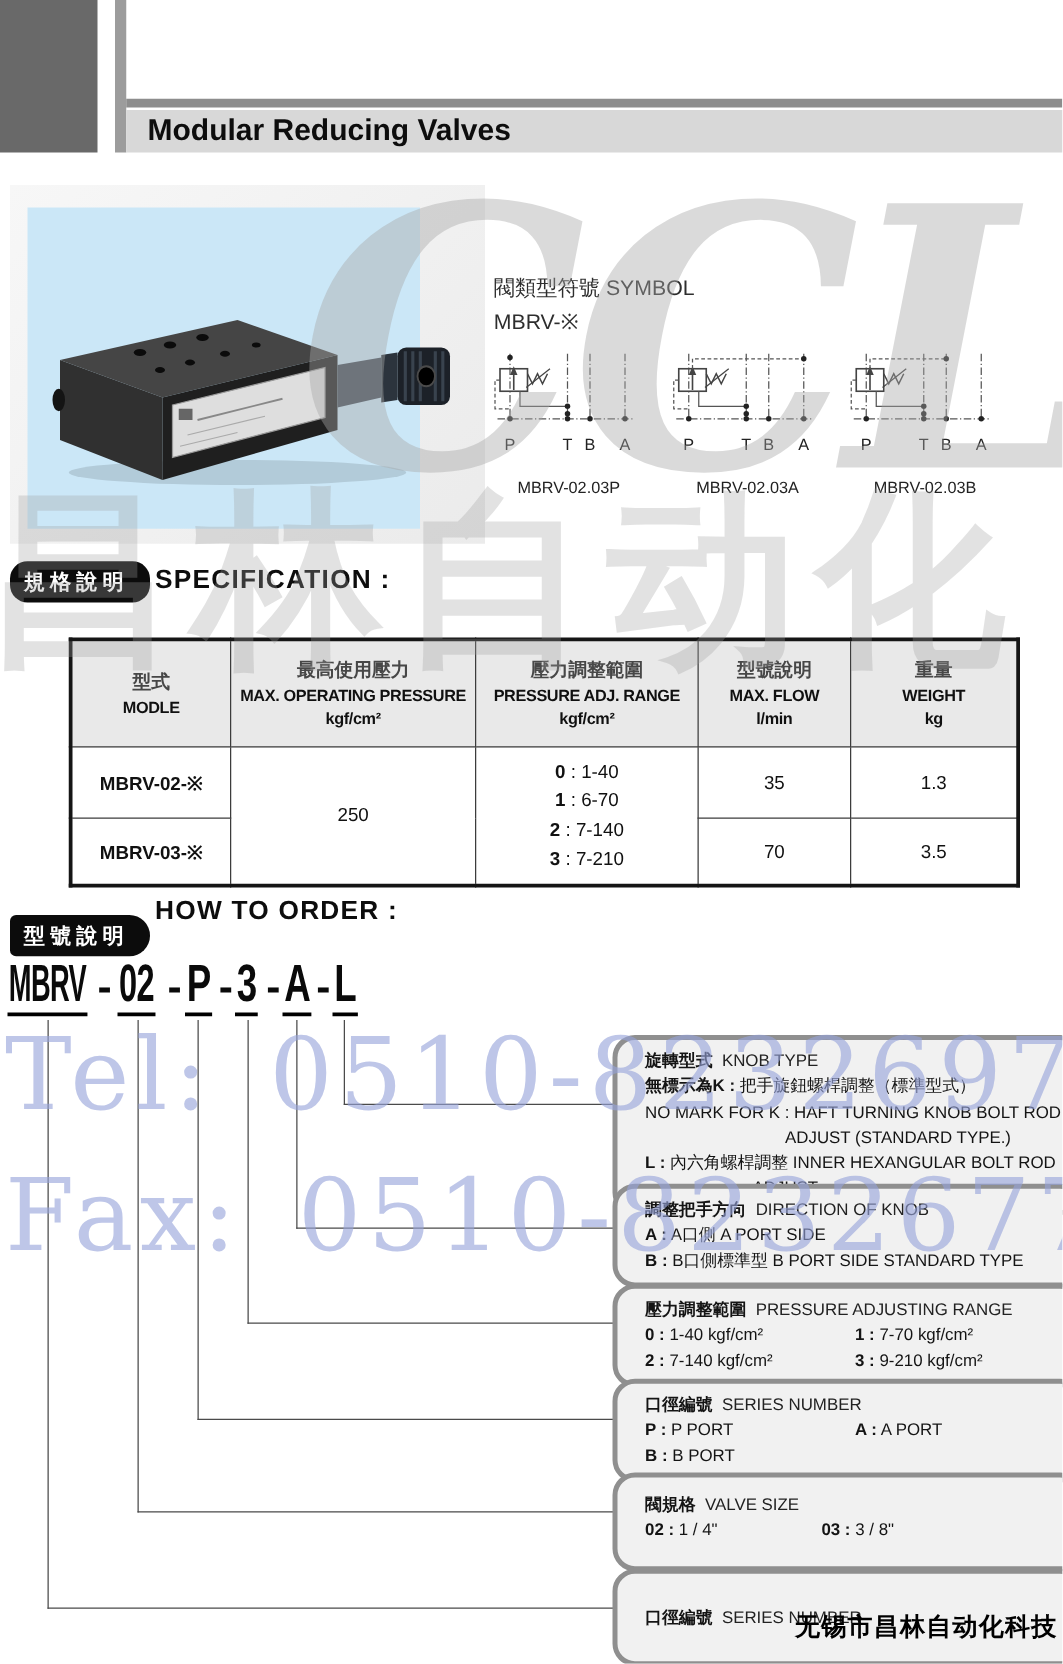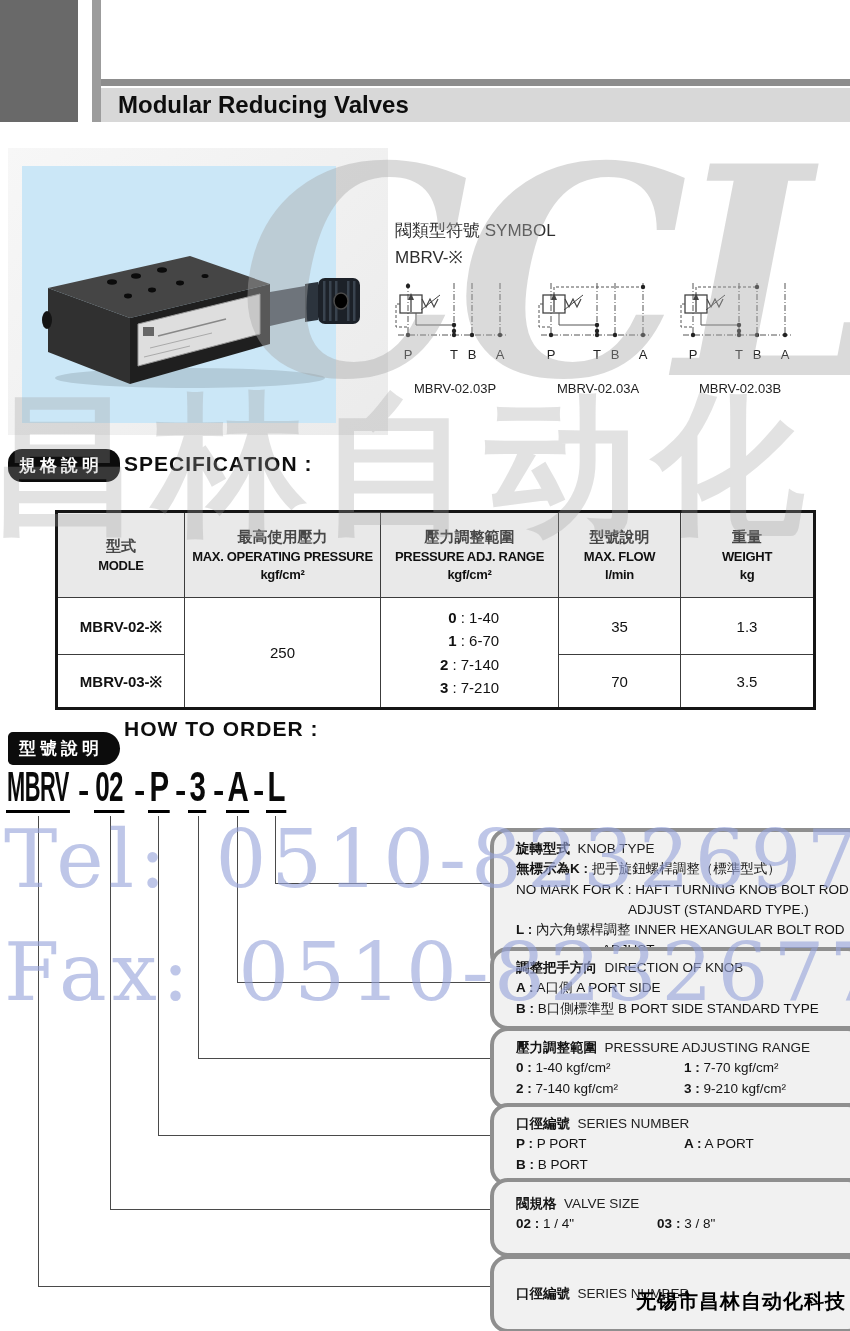--- a/index.html
+++ b/index.html
@@ -37,21 +37,21 @@
   
   table.spec{position:absolute;left:55px;top:510px;width:758px;border-collapse:collapse;
              border:3px solid #151515;table-layout:fixed;}
   table.spec th,table.spec td{border:1.5px solid #3c3c3c;vertical-align:middle;text-align:center;padding:0;}
   table.spec thead th{background:#e9e9e9;height:84px;}
   .th-zh{font-size:15px;font-weight:700;color:#474747;display:block;line-height:1.5;}
   .th-en{font-size:13px;font-weight:700;color:#101010;display:block;letter-spacing:-0.3px;line-height:1.4;}
   td.model{font-weight:700;font-size:15px;}
   td.num{font-size:15px;}
   tr.r1{height:57px;} tr.r2{height:54px;}
-  .ranges{display:inline-block;text-align:right;font-size:15px;line-height:1.55;}
+  .ranges{display:inline-block;text-align:center;font-size:15px;line-height:1.55;}
   .ranges b{font-weight:700;}
 
   
   .code-seg{position:absolute;top:766px;font-size:42px;font-weight:800;line-height:1;
             border-bottom:3.5px solid #000;padding:0 2px 2px 2px;display:inline-block;
             transform-origin:left bottom;color:#0a0a0a;letter-spacing:-1px;}
   .code-dash{position:absolute;top:771px;font-size:34px;font-weight:800;color:#0a0a0a;}
   .leader{position:absolute;border-left:1.5px solid #4a4a4a;border-bottom:1.5px solid #4a4a4a;z-index:2;}
 
   .obox{position:absolute;left:490px;width:336px;background:#f1f1f1;border:4px solid #8f8f8f;

